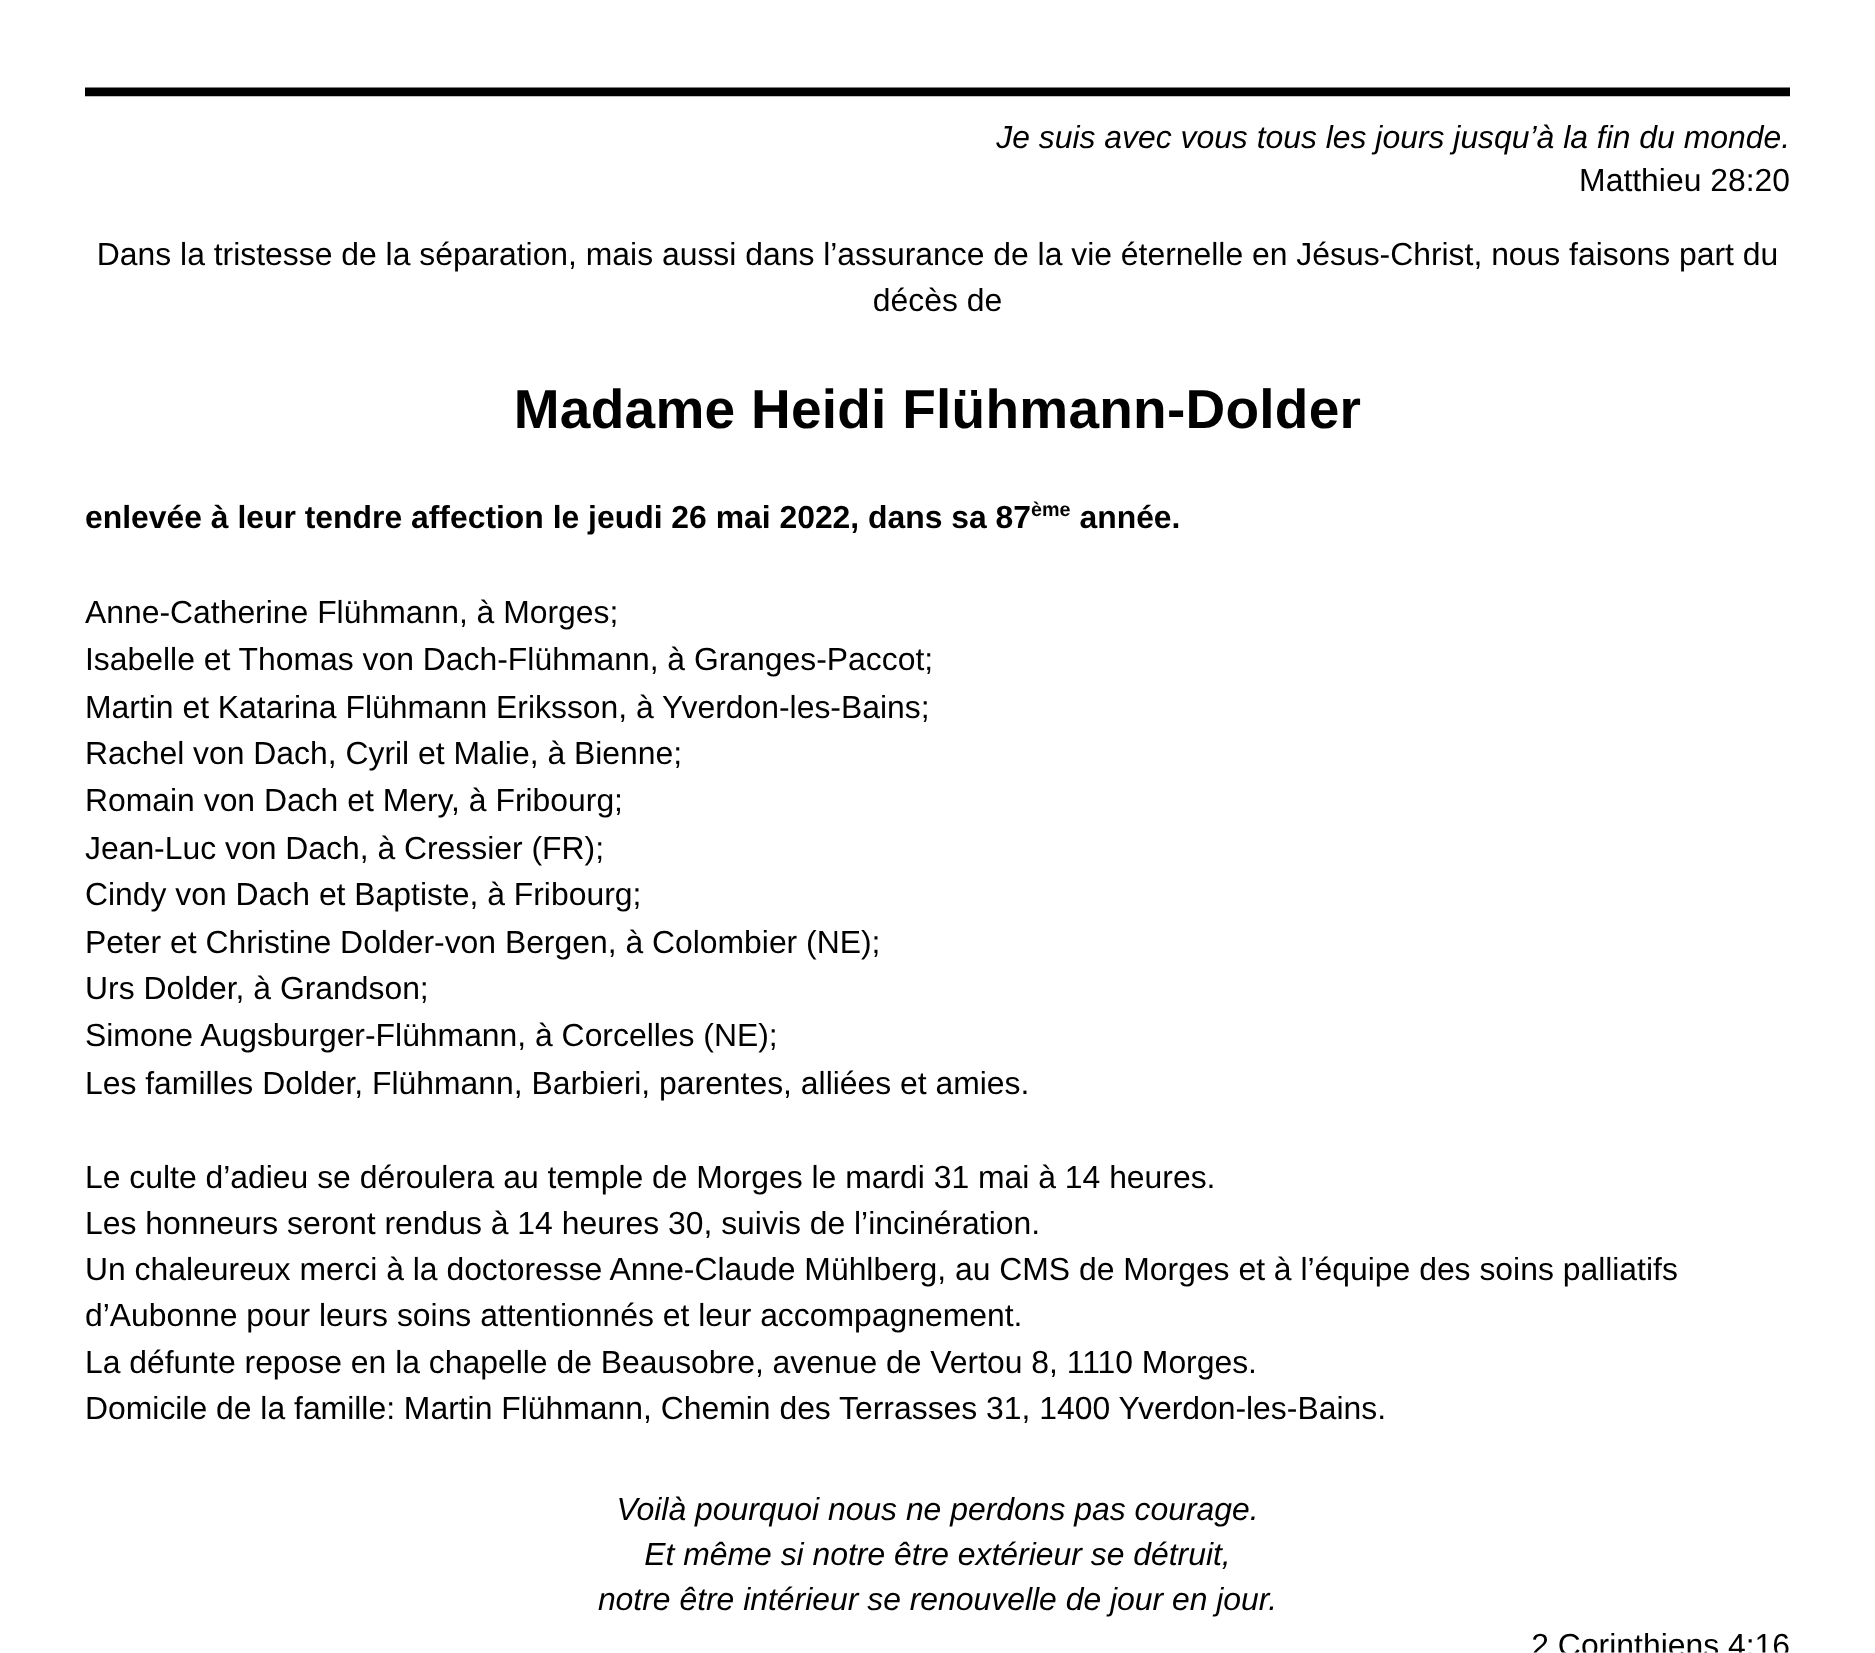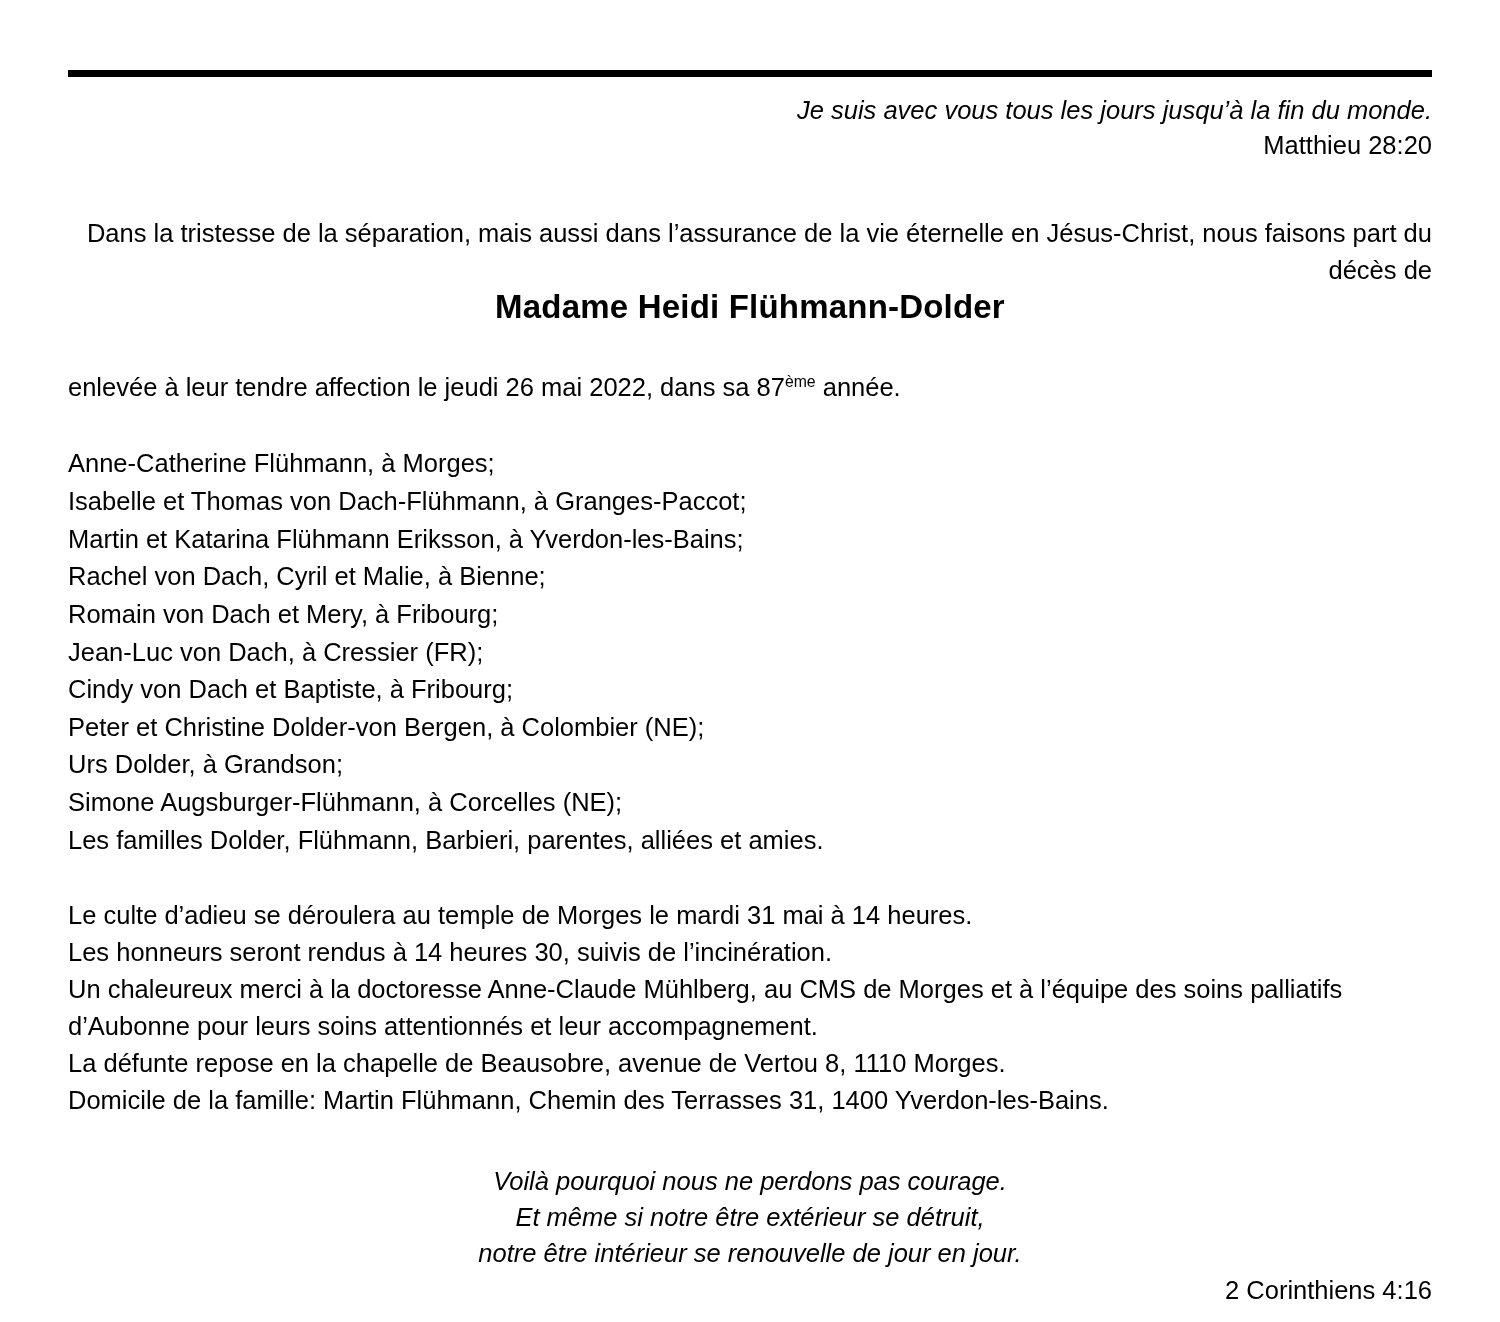--- a/index.html
+++ b/index.html
@@ -36,37 +36,39 @@
   .epigraph-top .verse {
     font-style: italic;
     font-size: 25.5px;
   }
   .epigraph-top .ref {
     font-size: 25.5px;
     font-style: normal;
   }
 
   .intro {
-    margin-top: 52px;
+    margin-top: 23px;
     font-size: 25.5px;
     line-height: 1.42;
-    text-align: right;
+    text-align: center;
   }
 
   .deceased-name {
     text-align: center;
-    font-size: 33px;
+    font-size: 44px;
     font-weight: bold;
+    margin-top: 44px;
     letter-spacing: 0.2px;
   }
 
   .death-line {
     margin-top: 44px;
     font-size: 25.5px;
     line-height: 1.4;
+    font-weight: bold;
   }
   .death-line sup {
     font-size: 0.62em;
     vertical-align: super;
     line-height: 0;
   }
 
   .family-list {
     margin-top: 40px;
     font-size: 25.5px;

